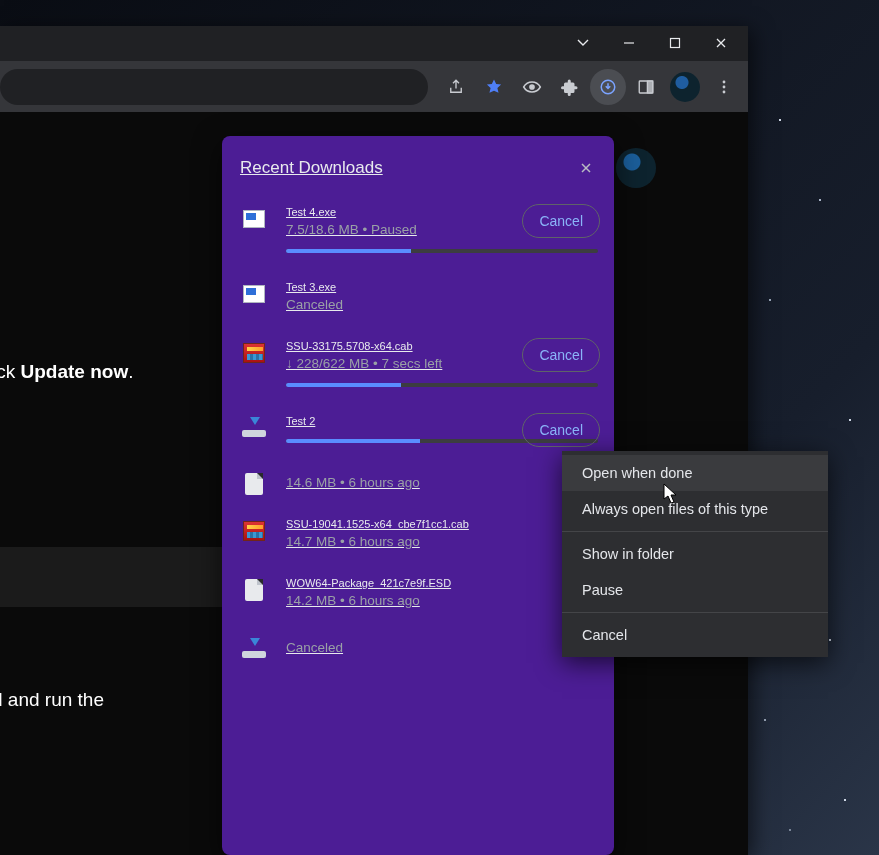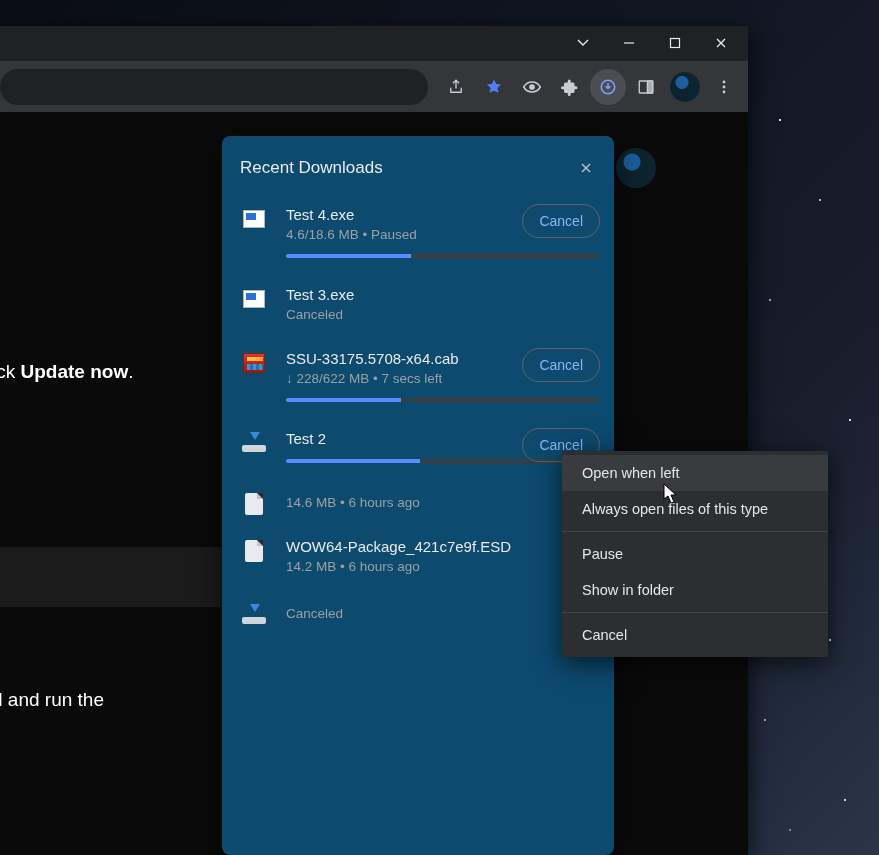--- a/index.html
+++ b/index.html
@@ -47,30 +47,30 @@
   .page-bg { position:absolute; left:0; right:0; top:86px; bottom:0; background:#0a0a0a; color:#fff; }
   .page-row { font-size:19px; line-height:1.5; color:#fff; padding-left:0; }
   .page-row b { font-weight:700; }
   .row1 { position:absolute; top:246px; left:-8px; }
   .row2 { position:absolute; top:435px; left:0; right:0; height:60px; background:#1b1b1b; }
   .row3 { position:absolute; top:574px; left:-8px; }
 
   
   .dl-panel {
     position:absolute; top:136px; left:222px; width:392px; height:719px;
-    background:#0c4a6e; border-radius:8px; box-shadow:0 8px 28px rgba(0,0,0,.6);
-    color:#e8eaed; overflow:hidden;
+    background:#4c1d95; border-radius:8px; box-shadow:0 8px 28px rgba(0,0,0,.6);
+    color:#e8eaed; overflow:hidden;text-decoration:underline;
   }
   .dl-head { display:flex; align-items:center; justify-content:space-between; padding:18px 14px 10px 18px; }
   .dl-title { font-size:17px; }
   .dl-close { width:28px; height:28px; display:flex; align-items:center; justify-content:center; color:#b9bcc2; border-radius:50%; }
   .dl-list { }
   .dl-item { position:relative; padding:14px 16px 14px 64px; }
   .dl-icon { position:absolute; left:18px; top:16px; width:28px; height:22px; display:flex; align-items:center; justify-content:center; }
-  .dl-name { font-size:15px; color:#e8eaed; white-space:nowrap; overflow:hidden; text-overflow:ellipsis; }
+  .dl-name { font-size:11px; color:#e8eaed; white-space:nowrap; overflow:hidden; text-overflow:ellipsis; }
   .dl-meta { font-size:13.5px; color:#9aa0a6; margin-top:4px; }
   .dl-cancel {
     position:absolute; right:14px; top:12px; height:34px; padding:0 16px;
     border:1px solid #5f6368; border-radius:17px; color:#8ab4f8; background:transparent;
     font-size:14px; display:flex; align-items:center; cursor:pointer;
   }
   .dl-prog-wrap { margin-top:12px; height:4px; background:#3c3d40; border-radius:2px; overflow:hidden; }
   .dl-prog { height:100%; background:#5a8cff; }
 
   .ico-exe { width:22px; height:18px; background:#fff; border:1px solid #b0b6c0; position:relative; }
@@ -197,21 +197,21 @@
           <path d="M3 3l8 8M11 3l-8 8" stroke="currentColor" stroke-width="1.5"></path>
         </svg>
     </div>
   </div>
   <div class="dl-list" id="dl-list">
       <div class="dl-item">
         <div class="dl-icon">
           <div class="ico-exe"></div>
         </div>
         <div class="dl-name">Test 4.exe</div>
-        <div class="dl-meta">4.6/18.6 MB • Paused</div>
+        <div class="dl-meta">7.5/18.6 MB • Paused</div>
         <button class="dl-cancel">Cancel</button>
         <div class="dl-prog-wrap">
           <div class="dl-prog" style="width: 40%;"></div>
         </div>
       </div>
       <div class="dl-item">
         <div class="dl-icon">
           <div class="ico-exe"></div>
         </div>
         <div class="dl-name">Test 3.exe</div>
@@ -239,40 +239,47 @@
         </div>
       </div>
       <div class="dl-item">
         <div class="dl-icon">
           <div class="ico-file"></div>
         </div>
         <div class="dl-meta">14.6 MB • 6 hours ago</div>
       </div>
       <div class="dl-item">
         <div class="dl-icon">
+          <div class="ico-cab"></div>
+        </div>
+        <div class="dl-name">SSU-19041.1525-x64_cbe7f1cc1.cab</div>
+        <div class="dl-meta">14.7 MB • 6 hours ago</div>
+      </div>
+      <div class="dl-item">
+        <div class="dl-icon">
           <div class="ico-file"></div>
         </div>
         <div class="dl-name">WOW64-Package_421c7e9f.ESD</div>
         <div class="dl-meta">14.2 MB • 6 hours ago</div>
       </div>
       <div class="dl-item">
         <div class="dl-icon">
           <div class="ico-dl"></div>
         </div>
         <div class="dl-meta">Canceled</div>
       </div>
     </div>
 </div>
 
 <div class="ctx" id="ctx">
-    <div class="ctx-item hover">Open when left</div>
+    <div class="ctx-item hover">Open when done</div>
     <div class="ctx-item">Always open files of this type</div>
     <div class="ctx-sep"></div>
+    <div class="ctx-item">Show in folder</div>
     <div class="ctx-item">Pause</div>
-    <div class="ctx-item">Show in folder</div>
     <div class="ctx-sep"></div>
     <div class="ctx-item">Cancel</div>
   </div>
 
 <div class="cursor">
   <svg width="16" height="22" viewBox="0 0 16 22">
       <path d="M1 1l0 15 4-3 3 7 3-1-3-7 5 0z" fill="#fff" stroke="#000" stroke-width="1"></path>
     </svg>
 </div>
 

